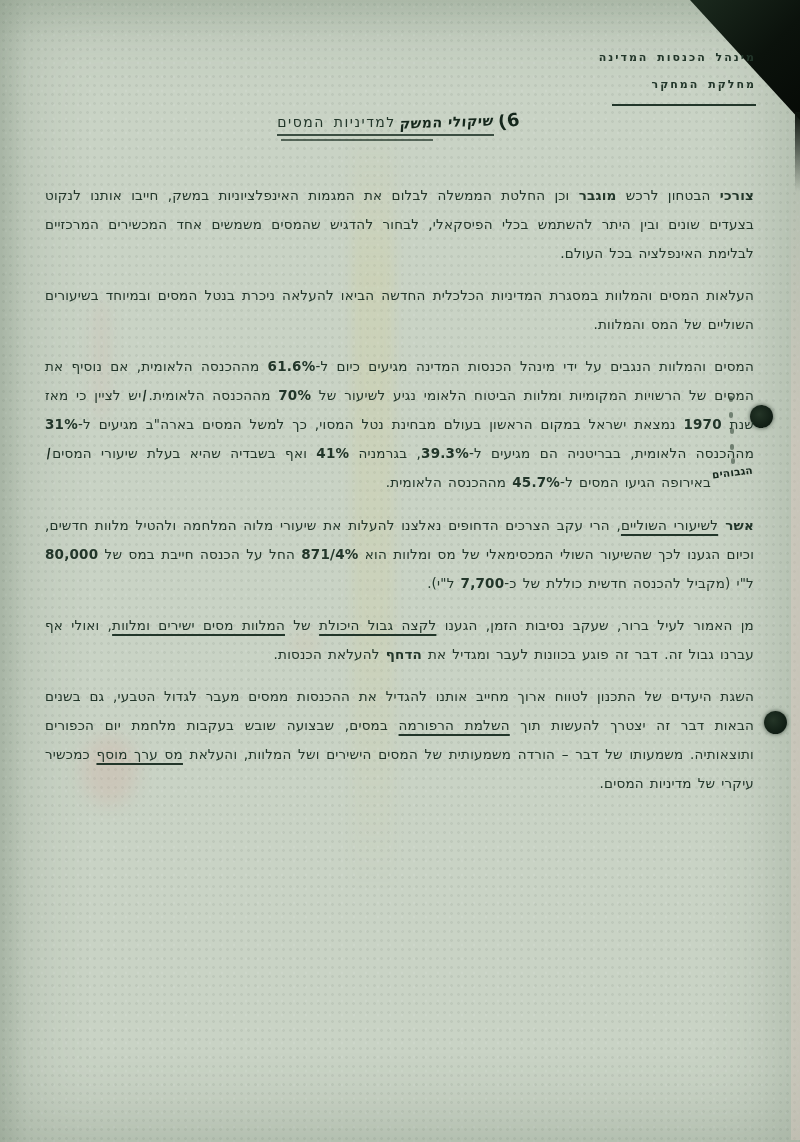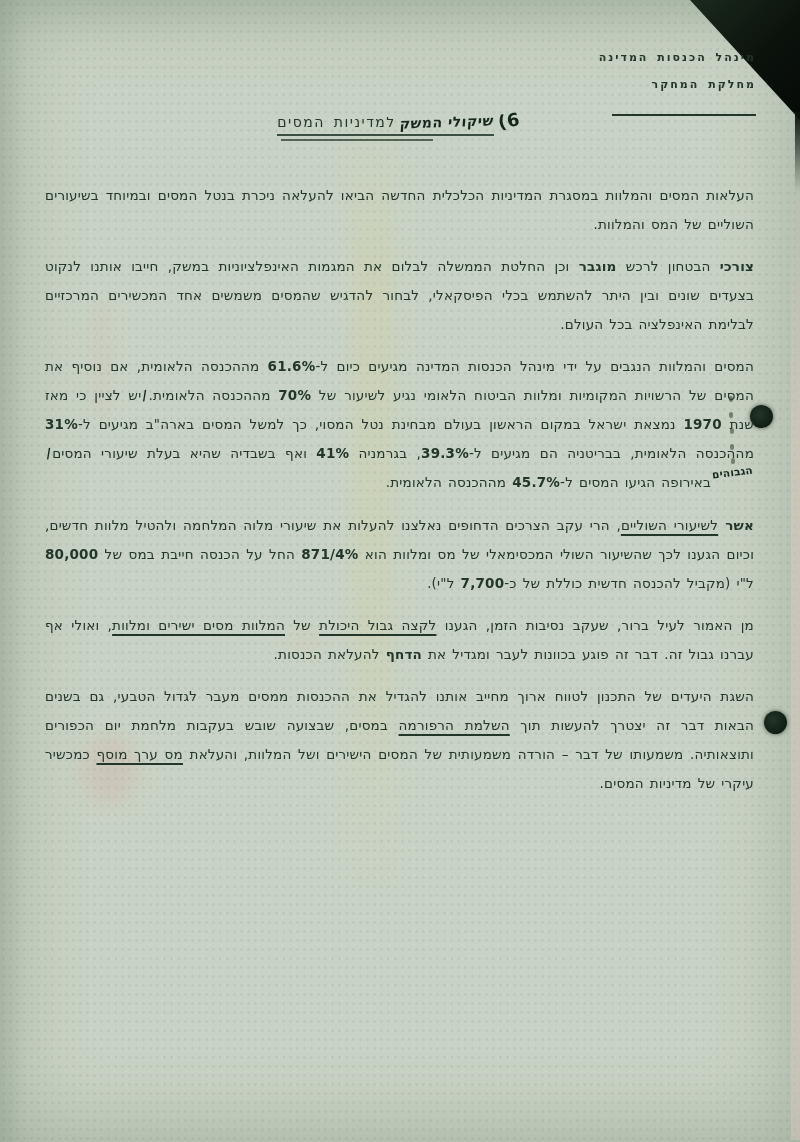--- a/index.html
+++ b/index.html
@@ -56,21 +56,21 @@
     background:rgba(220,180,150,.12);filter:blur(6px);}
 
   
   .header{
     position:absolute;top:44px;right:44px;direction:rtl;text-align:right;
     font-size:11px;font-weight:bold;color:var(--ink);
     letter-spacing:2px;line-height:27px;word-spacing:3px;
   }
   .dept-underline{
     display:inline-block;border-bottom:2px solid var(--ink);
-    padding-left:40px;padding-bottom:16px;
+    padding-left:40px;padding-bottom:6px;
   }
   
   .title{
     position:absolute;top:110px;right:276px;direction:rtl;
     font-size:14px;color:var(--ink);white-space:nowrap;
   }
   .title-words{
     display:inline-block;border-bottom:2.5px solid rgba(34,54,42,.85);
     padding-bottom:4px;position:relative;
   }
@@ -131,21 +131,21 @@
   <div class="title">
     <span class="hand hand-num">(6</span>
     <span class="title-words">
       <span class="hand">שיקולי המשק</span>
       <span class="typed-title">למדיניות המסים</span>
       <span class="title-underline2"></span>
     </span>
   </div>
 
   <main class="body-text">
+      <p class="para"><span class="seg-b">צורכי</span><span class="seg"> הבטחון לרכש </span><span class="seg-b">מוגבר</span><span class="seg"> וכן החלטת הממשלה לבלום את המגמות האינפלציוניות במשק, חייבו אותנו לנקוט בצעדים שונים ובין היתר להשתמש בכלי הפיסקאלי, לבחור להדגיש שהמסים משמשים אחד המכשירים המרכזיים לבלימת האינפלציה בכל העולם.</span></p>
       <p class="para"><span class="seg">העלאות המסים והמלוות במסגרת המדיניות הכלכלית החדשה הביאו להעלאה ניכרת בנטל המסים ובמיוחד בשיעורים השוליים של המס והמלוות.</span></p>
-      <p class="para"><span class="seg-b">צורכי</span><span class="seg"> הבטחון לרכש </span><span class="seg-b">מוגבר</span><span class="seg"> וכן החלטת הממשלה לבלום את המגמות האינפלציוניות במשק, חייבו אותנו לנקוט בצעדים שונים ובין היתר להשתמש בכלי הפיסקאלי, לבחור להדגיש שהמסים משמשים אחד המכשירים המרכזיים לבלימת האינפלציה בכל העולם.</span></p>
       <p class="para"><span class="seg">המסים והמלוות הנגבים על ידי מינהל הכנסות המדינה מגיעים כיום ל-</span><span class="seg-b">61.6%</span><span class="seg"> מההכנסה הלאומית, אם נוסיף את המסים של הרשויות המקומיות ומלוות הביטוח הלאומי נגיע לשיעור של </span><span class="seg-b">70%</span><span class="seg"> מההכנסה הלאומית.</span><span class="seg-h">∕</span><span class="seg">יש לציין כי מאז שנת </span><span class="seg-b">1970</span><span class="seg"> נמצאת ישראל במקום הראשון בעולם מבחינת נטל המסוי, כך למשל המסים בארה"ב מגיעים ל-</span><span class="seg-b">31%</span><span class="seg"> מההכנסה הלאומית, בבריטניה הם מגיעים ל-</span><span class="seg-b">39.3%</span><span class="seg">, בגרמניה </span><span class="seg-b">41%</span><span class="seg"> ואף בשבדיה שהיא בעלת שיעורי המסים</span><span class="seg-h">/</span><span class="seg-hs">הגבוהים</span><span class="seg">באירופה הגיעו המסים ל-</span><span class="seg-b">45.7%</span><span class="seg"> מההכנסה הלאומית.</span></p>
       <p class="para"><span class="seg-b">אשר </span><span class="seg-u">לשיעורי השוליים</span><span class="seg">, הרי עקב הצרכים הדחופים נאלצנו להעלות את שיעורי מלוה המלחמה ולהטיל מלוות חדשים, וכיום הגענו לכך שהשיעור השולי המכסימאלי של מס ומלוות הוא </span><span class="seg-b">871/4%</span><span class="seg"> החל על הכנסה חייבת במס של </span><span class="seg-b">80,000</span><span class="seg"> ל"י (מקביל להכנסה חדשית כוללת של כ-</span><span class="seg-b">7,700</span><span class="seg"> ל"י).</span></p>
       <p class="para"><span class="seg">מן האמור לעיל ברור, שעקב נסיבות הזמן, הגענו </span><span class="seg-u">לקצה גבול היכולת</span><span class="seg"> של </span><span class="seg-u">המלוות מסים ישירים ומלוות</span><span class="seg">, ואולי אף עברנו גבול זה. דבר זה פוגע בכוונות לעבר ומגדיל את </span><span class="seg-b">הדחף</span><span class="seg"> להעלאת הכנסות.</span></p>
       <p class="para"><span class="seg">השגת היעדים של התכנון לטווח ארוך מחייב אותנו להגדיל את ההכנסות ממסים מעבר לגדול הטבעי, גם בשנים הבאות דבר זה יצטרך להעשות תוך </span><span class="seg-u">השלמת הרפורמה</span><span class="seg"> במסים, שבצועה שובש בעקבות מלחמת יום הכפורים ותוצאותיה. משמעותו של דבר – הורדה משמעותית של המסים הישירים ושל המלוות, והעלאת </span><span class="seg-u">מס ערך מוסף</span><span class="seg"> כמכשיר עיקרי של מדיניות המסים.</span></p>
     </main>
 
 </div>
 
 </body></html>

